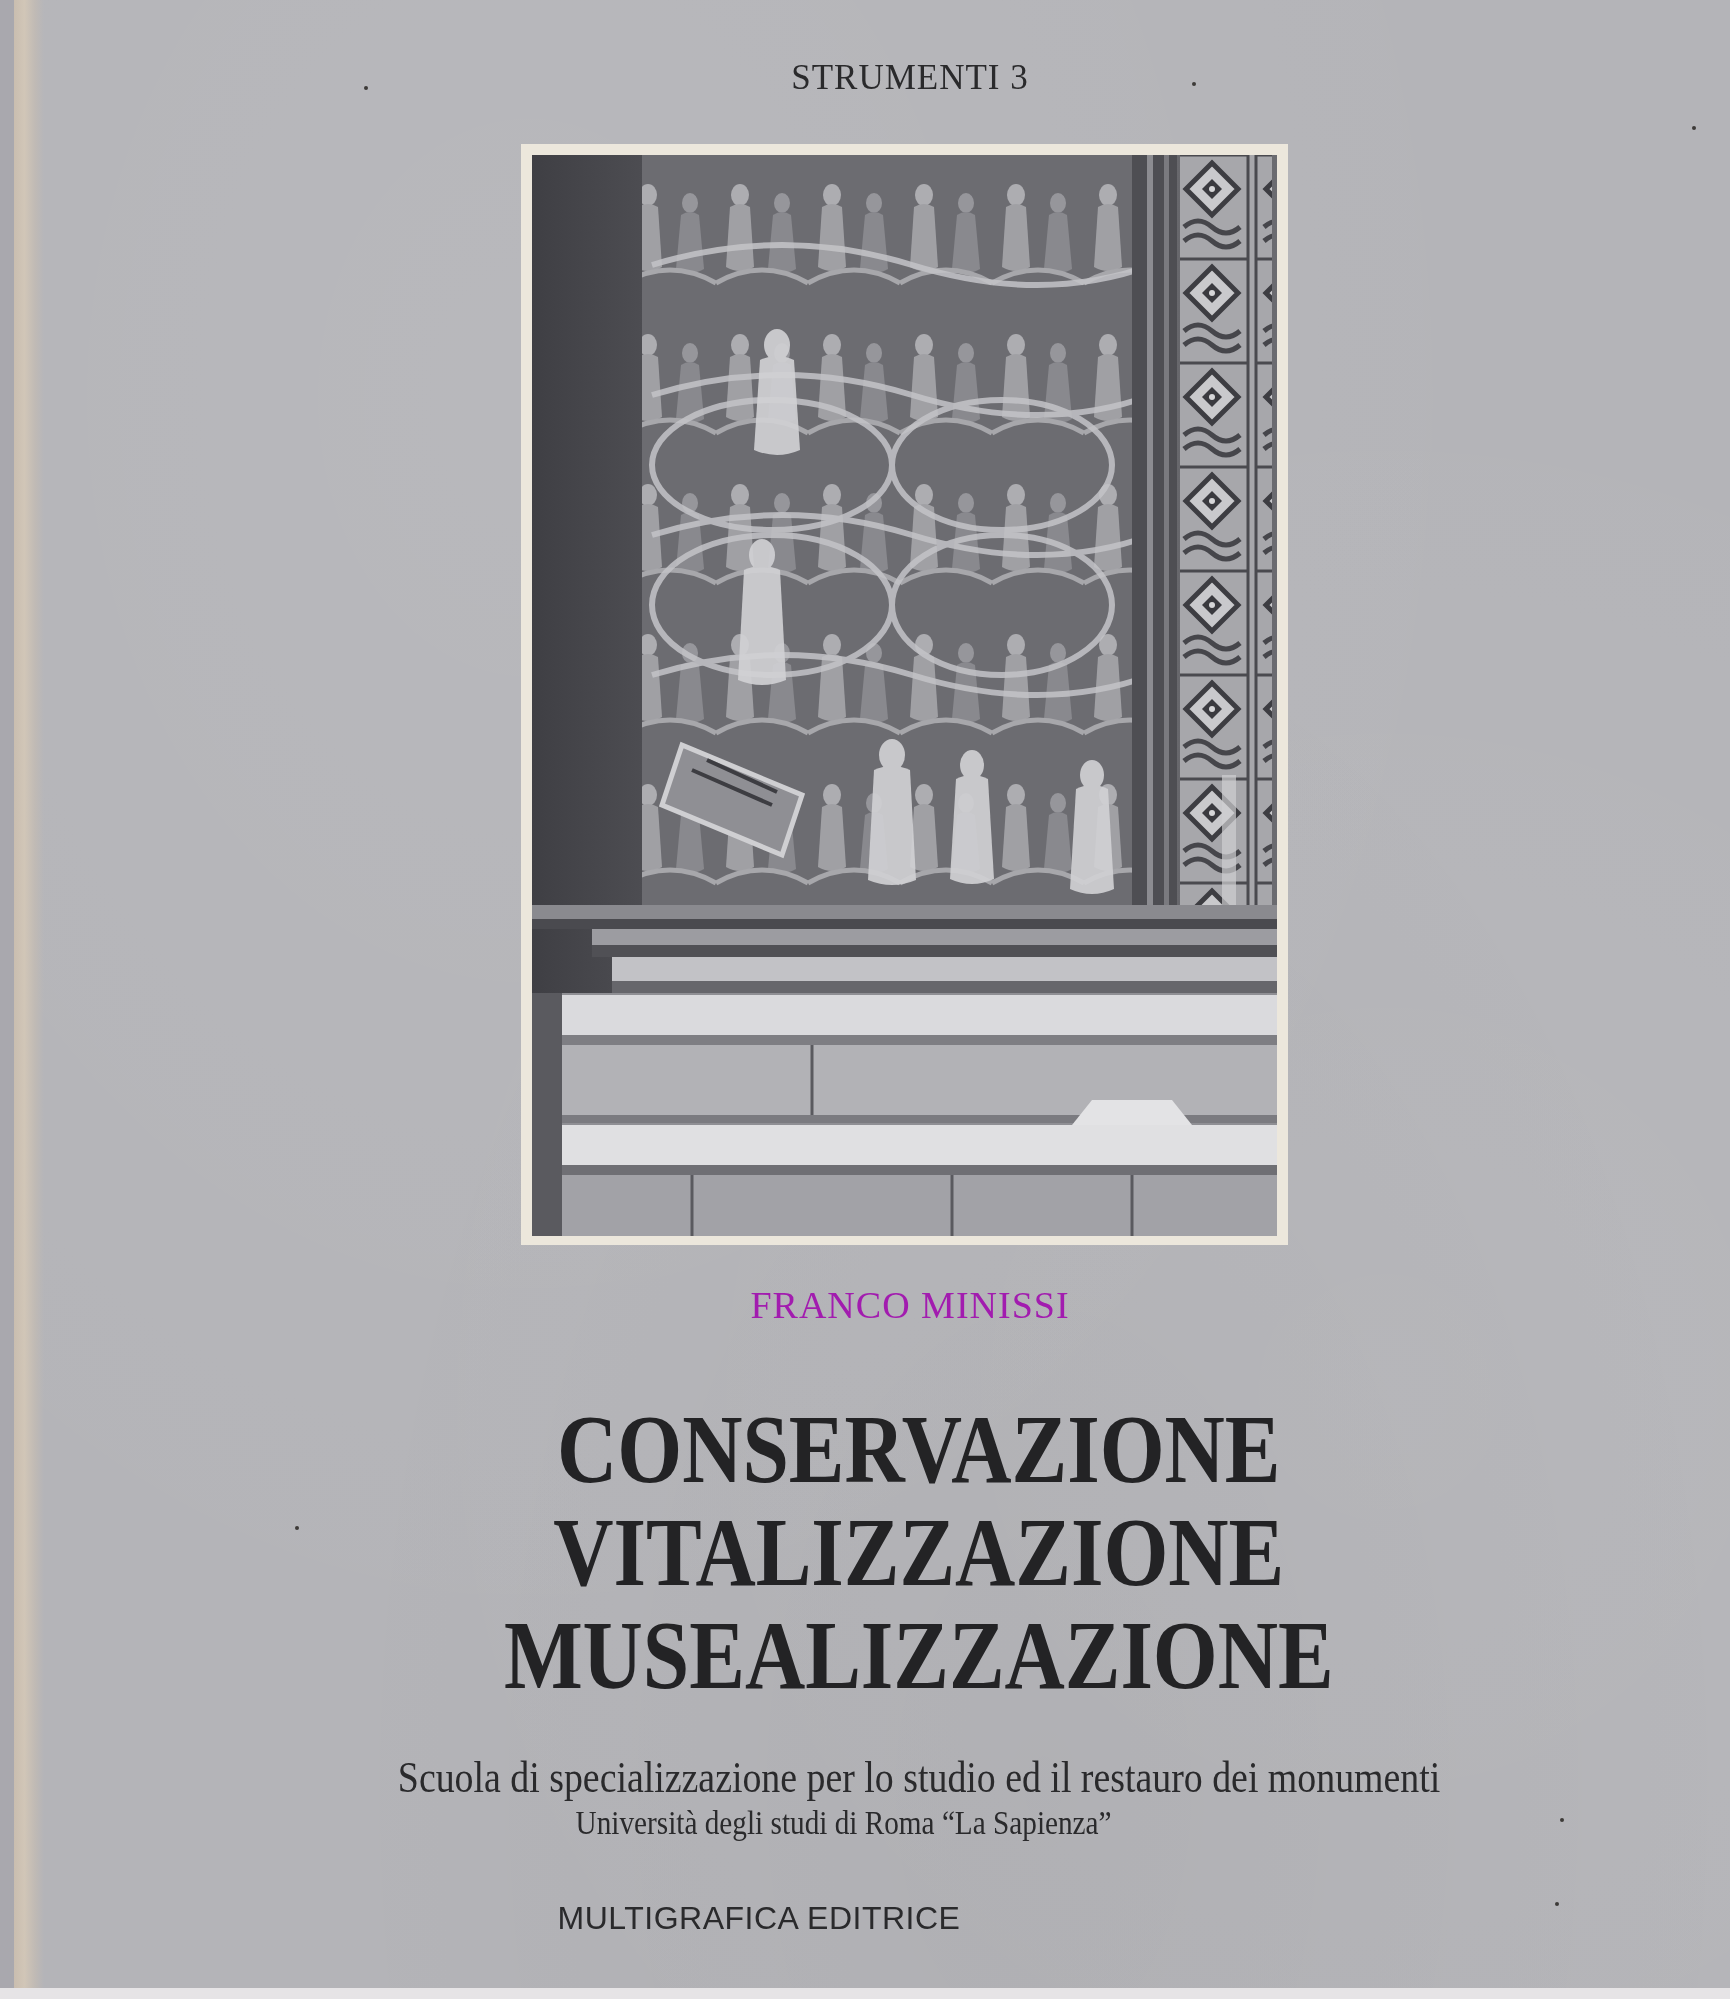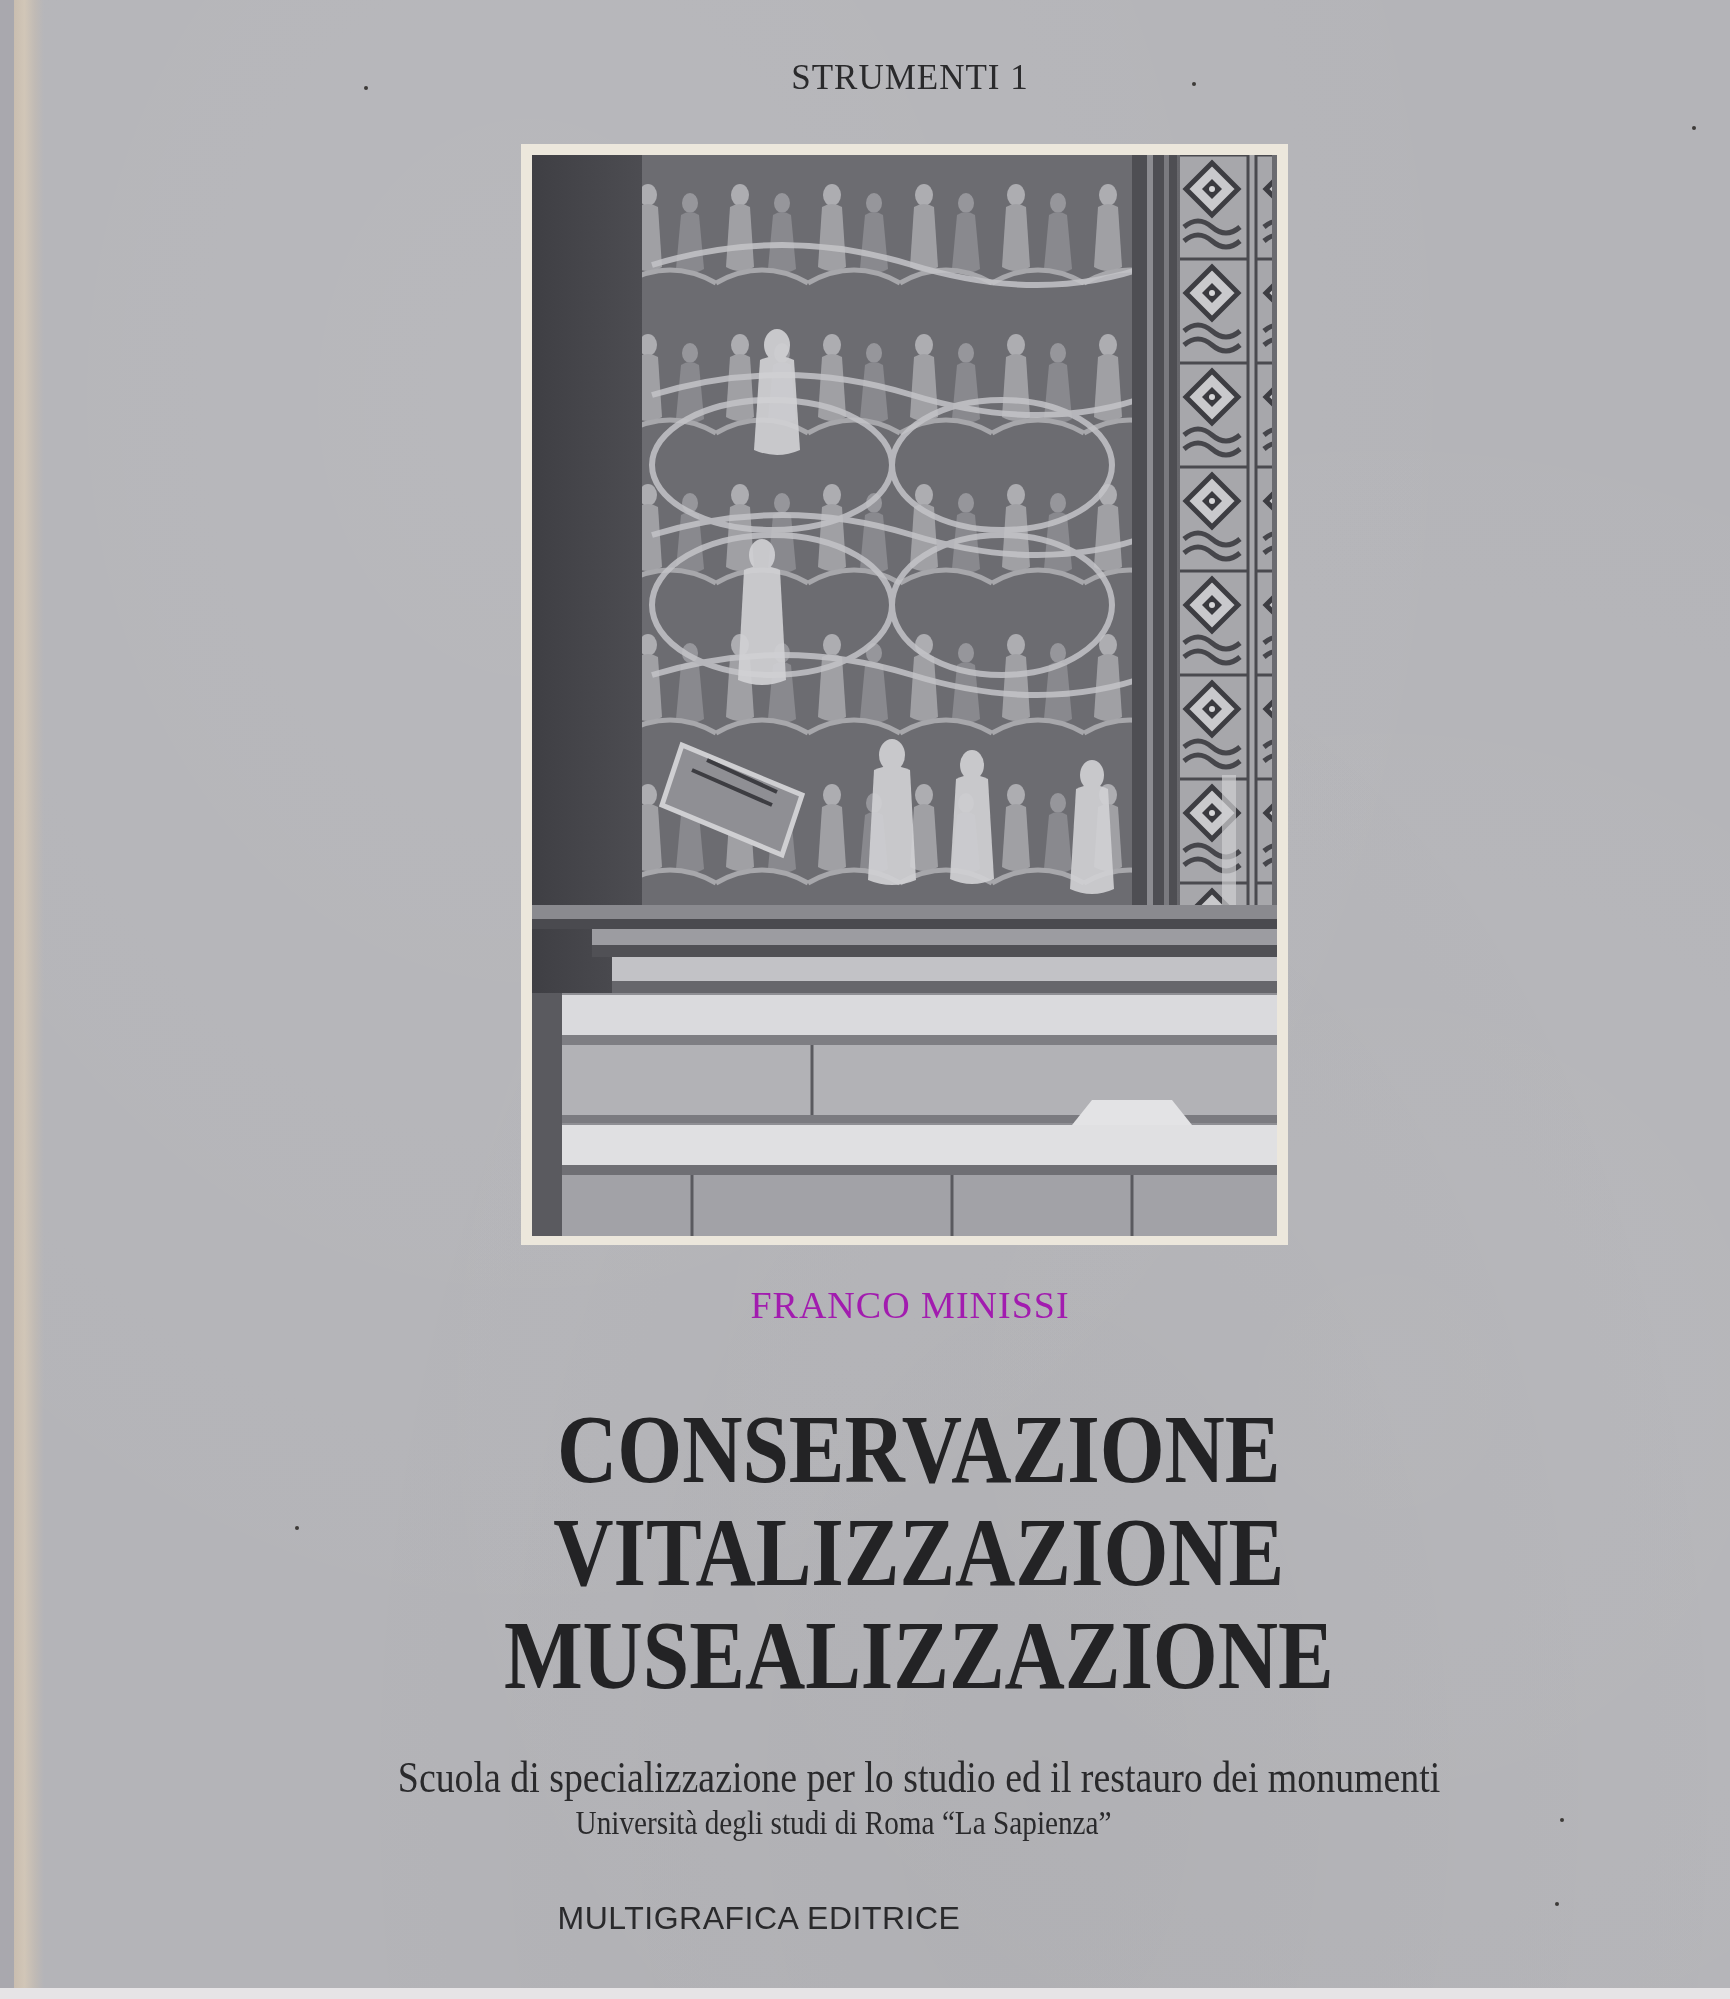--- a/index.html
+++ b/index.html
@@ -37,21 +37,21 @@
 </head>
 <body>
 
 <div class="spine-edge"></div>
 <div class="cover">
   <div class="cover-texture"></div>
   <div class="spine-wear"></div>
 </div>
 <div class="bottom-strip"></div>
 
-<div class="series">STRUMENTI 1</div>
+<div class="series">STRUMENTI 3</div>
 
 <div class="photo-frame">
   <div class="photo">
     <svg width="745" height="1081" viewBox="0 0 745 1081">
       <defs>
         <linearGradient id="leftShade" x1="0" x2="1" y1="0" y2="0">
           <stop offset="0" stop-color="#3f3f44"></stop>
           <stop offset="0.25" stop-color="#56565b"></stop>
           <stop offset="1" stop-color="#6b6b70"></stop>
         </linearGradient>

